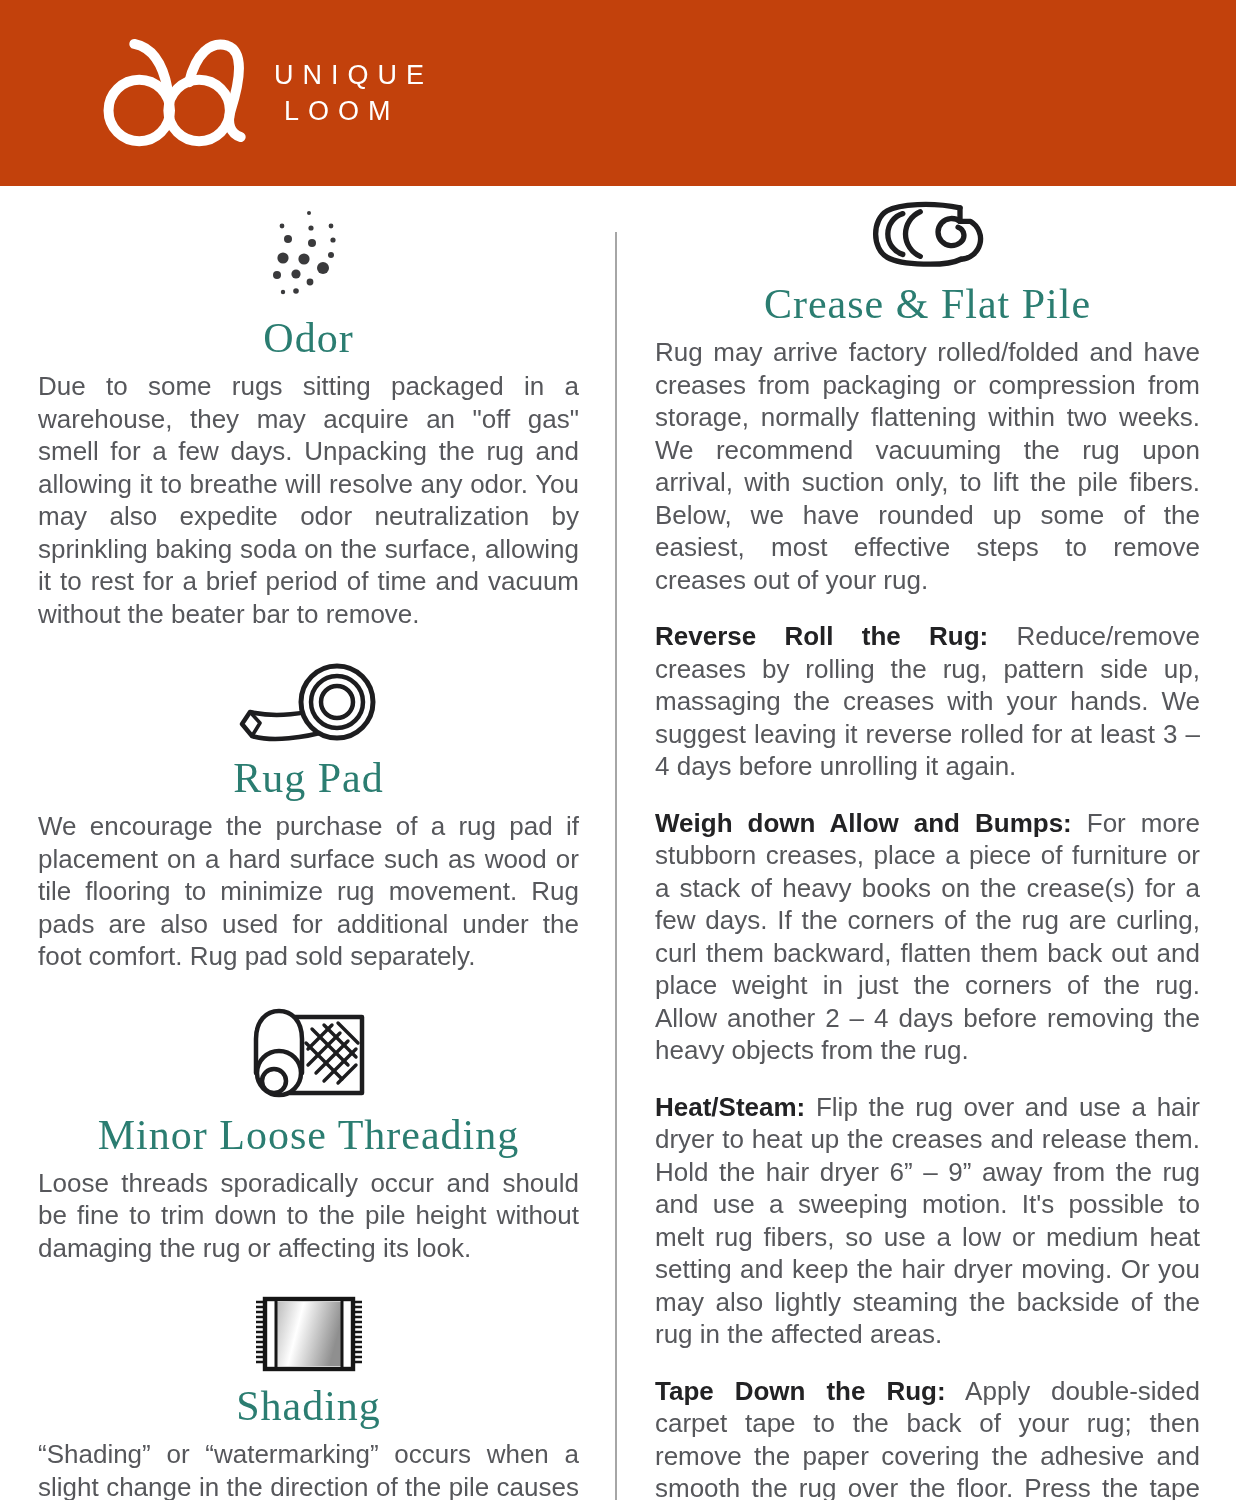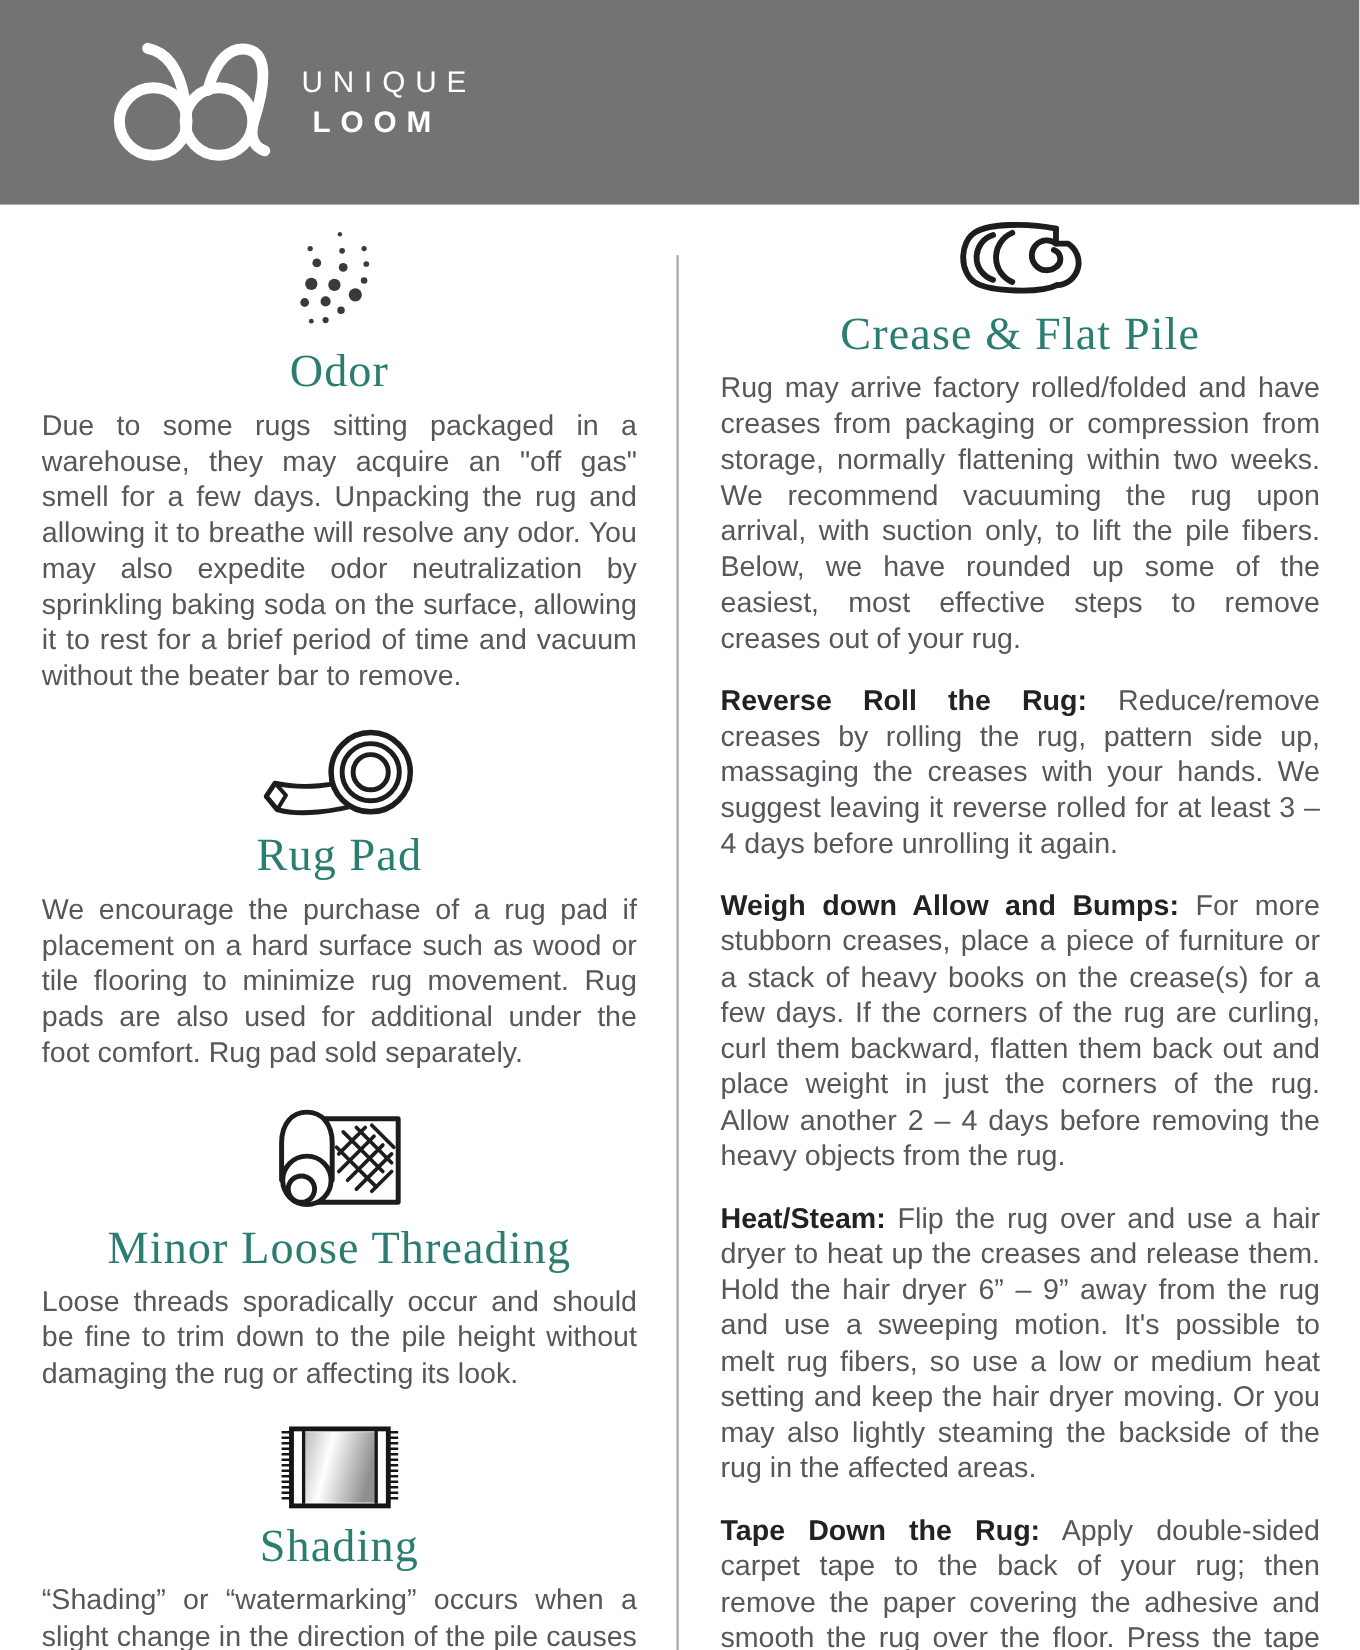--- a/index.html
+++ b/index.html
@@ -4,29 +4,29 @@
 <style>
   * { margin:0; padding:0; box-sizing:border-box; }
   html,body { background:#ffffff; }
   .page {
     width:1236px; height:1500px; background:#ffffff; position:relative;
     overflow:hidden; font-family:"Liberation Sans", sans-serif;
   }
 
   
   .banner {
-    height:186px; background:#737373; display:flex; align-items:center;
+    height:186px; background:#c2410c; display:flex; align-items:center;
   }
   .brand { display:flex; align-items:center; margin-left:96px; }
   .brand svg { display:block; }
   .brand-text {
     color:#ffffff; font-size:27px; letter-spacing:9px; line-height:1.35;
     margin-left:20px; font-weight:400;
   }
-  .brand-text .l2 { padding-left:10px;font-weight:bold; }
+  .brand-text .l2 { padding-left:10px; }
   .banner-title {
     color:#ffffff; font-family:"Liberation Serif", serif; font-weight:400;
     font-size:86px; letter-spacing:10px; white-space:nowrap;
     margin-left:auto; margin-right:72px;
   }
 
   
   .content { position:relative; display:flex; height:1314px; }
   .divider {
     position:absolute; left:615px; top:46px; bottom:0; width:2px;

